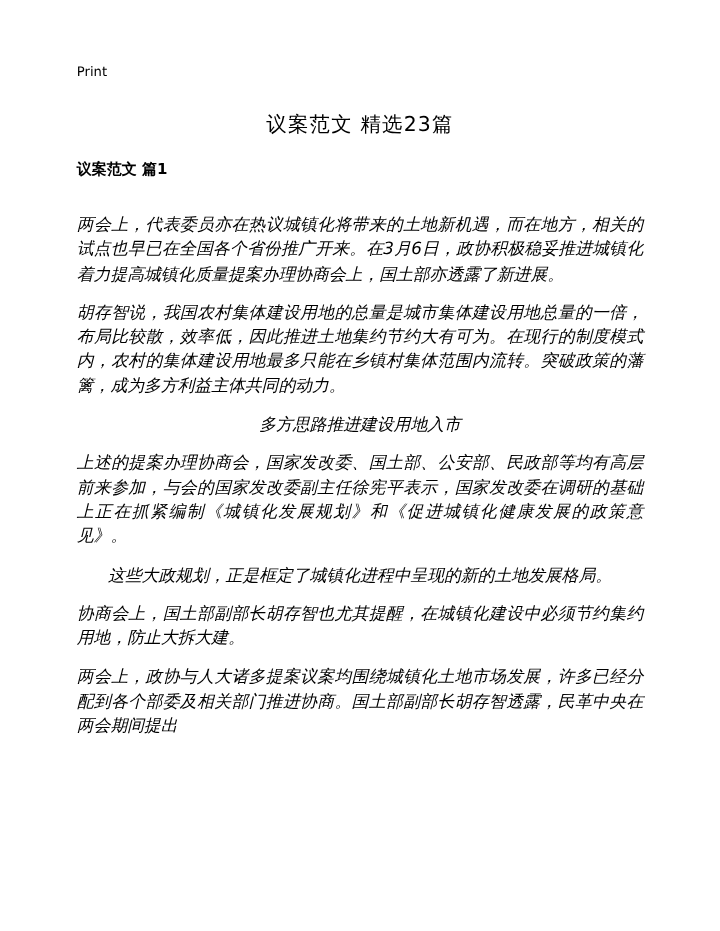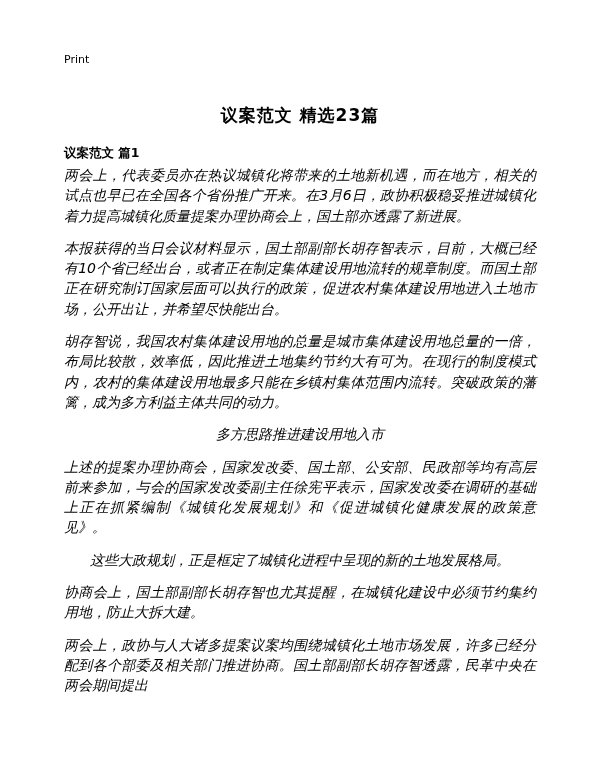--- a/index.html
+++ b/index.html
@@ -18,36 +18,35 @@
   .print-link {
     font-size: 11px;
     color: #000000;
     text-decoration: none;
     display: inline-block;
     margin-bottom: 26px;
     cursor: pointer;
   }
   .doc-title {
     font-size: 17px;
-    font-weight: bold;
+    font-weight: normal;
     text-align: center;
     letter-spacing: 1px;
     margin-bottom: 18px;
-    margin-top: 12px;
   }
   .collection-bar {
     background: #efefef;
     font-size: 12px;
     padding: 5px 8px;
     margin-bottom: 14px;
   }
   .section-heading {
     font-size: 12.5px;
     font-weight: bold;
-    margin: 14px 0 3px 0;
+    margin: 14px 0 28px 0;
   }
   .body-paragraph {
     font-size: 14px;
     line-height: 1.45;
     text-align: justify;
     margin: 0 0 12px 0;
     font-style: italic;
   }
   .body-paragraph.short {
     text-align: center;
@@ -59,21 +58,20 @@
 <div class="page">
 
   <a class="print-link">Print</a>
 
   <h1 class="doc-title">议案范文 精选23篇</h1>
 
 
   <h2 class="section-heading">议案范文 篇1</h2>
 
   <p class="body-paragraph">两会上，代表委员亦在热议城镇化将带来的土地新机遇，而在地方，相关的试点也早已在全国各个省份推广开来。在3月6日，政协积极稳妥推进城镇化着力提高城镇化质量提案办理协商会上，国土部亦透露了新进展。</p>
-  <p class="body-paragraph">本报获得的当日会议材料显示，国土部副部长胡存智表示，目前，大概已经有10个省已经出台，或者正在制定集体建设用地流转的规章制度。而国土部正在研究制订国家层面可以执行的政策，促进农村集体建设用地进入土地市场，公开出让，并希望尽快能出台。</p>
   <p class="body-paragraph">胡存智说，我国农村集体建设用地的总量是城市集体建设用地总量的一倍，布局比较散，效率低，因此推进土地集约节约大有可为。在现行的制度模式内，农村的集体建设用地最多只能在乡镇村集体范围内流转。突破政策的藩篱，成为多方利益主体共同的动力。</p>
   <p class="body-paragraph short">多方思路推进建设用地入市</p>
   <p class="body-paragraph">上述的提案办理协商会，国家发改委、国土部、公安部、民政部等均有高层前来参加，与会的国家发改委副主任徐宪平表示，国家发改委在调研的基础上正在抓紧编制《城镇化发展规划》和《促进城镇化健康发展的政策意见》。</p>
   <p class="body-paragraph short">这些大政规划，正是框定了城镇化进程中呈现的新的土地发展格局。</p>
   <p class="body-paragraph">协商会上，国土部副部长胡存智也尤其提醒，在城镇化建设中必须节约集约用地，防止大拆大建。</p>
   <p class="body-paragraph">两会上，政协与人大诸多提案议案均围绕城镇化土地市场发展，许多已经分配到各个部委及相关部门推进协商。国土部副部长胡存智透露，民革中央在两会期间提出</p>
 
 </div>
 
 </body></html>

